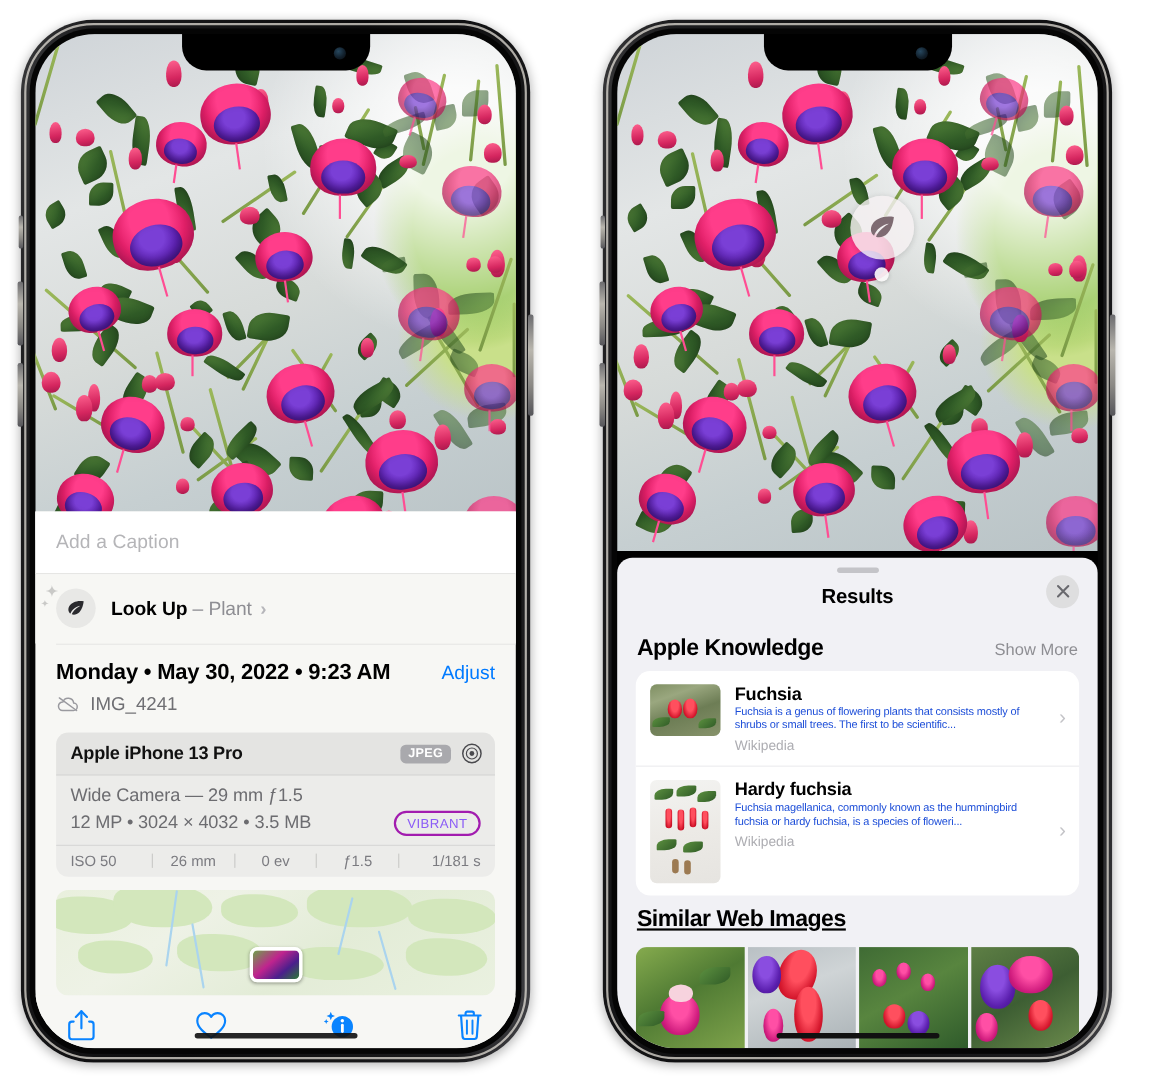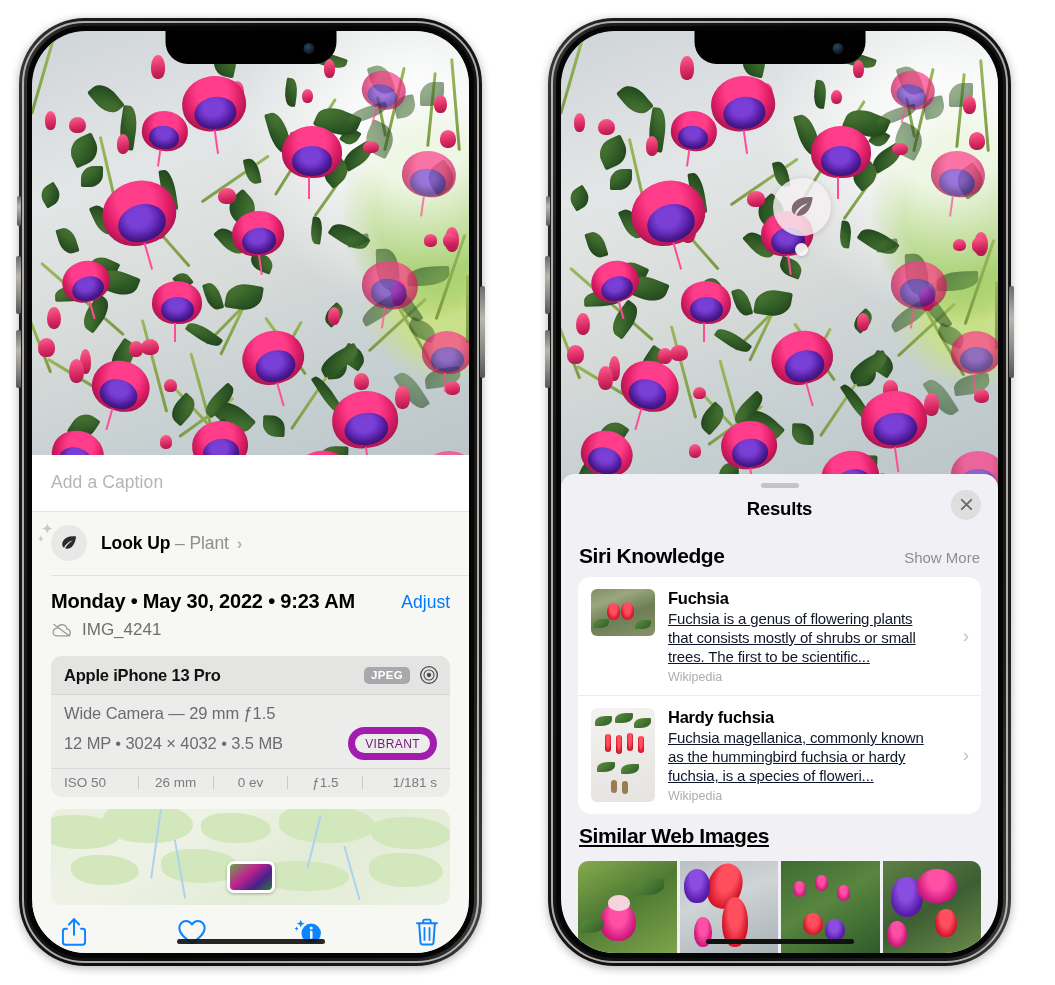--- a/index.html
+++ b/index.html
@@ -162,21 +162,21 @@
   .jpeg-chip {
     font-size: 11.5px; font-weight:700; color:#fff; background:#a9a9ad;
     padding: 2.5px 7px; border-radius: 5px; letter-spacing:.3px;
   }
   .aperture-ic { width:20px; height:20px; }
   .exif-body { padding: 9px 13px 8px 13px; }
   .exif-l1 { font-size: 16.5px; color:#6c6c70; letter-spacing:-.1px; }
   .exif-l2row { display:flex; align-items:center; justify-content:space-between; margin-top:4px; }
   .exif-l2 { font-size: 16.5px; color:#6c6c70; letter-spacing:-.1px; }
   .vibrant-chip {
-    font-size: 12px; color:#701a75; border:7px solid #a21caf;
+    font-size: 12px; color:#8b5cf6; border:2px solid #a21caf;
     border-radius: 999px; padding: 2.5px 10px; letter-spacing:.4px;
   }
   .exif-foot {
     display:flex; align-items:center; border-top: 1px solid #d8d8d6;
     padding: 6px 10px 7px 10px;
   }
   .exif-cell { flex:1; text-align:center; font-size: 13.5px; color:#7b7b80; }
   .exif-cell:first-child { text-align:left; padding-left:3px; }
   .exif-cell:last-child  { text-align:right; padding-right:3px; }
   .exif-sep { width:1px; height:13px; background:#c9c9c7; }
@@ -249,21 +249,21 @@
 
   .cards {
     margin: 0 17px; background:#fff; border-radius: 13px; overflow:hidden;
   }
   .kcard { display:flex; align-items:flex-start; gap: 13px; padding: 12px 31px 11px 13px; position:relative; }
   .kcard + .kcard { border-top: 1px solid #ececee; }
   .kthumb { width: 64px; height: 47px; border-radius: 6px; flex:0 0 auto; overflow:hidden; position:relative; }
   .kthumb.tall { height: 94px; width: 64px; }
   .ktext { flex:1 1 auto; min-width:0; padding-right: 18px; }
   .ktitle { font-size: 16.5px; font-weight:700; color:#000; letter-spacing:-.25px; margin-bottom: 1px; }
-  .kdesc { font-size: 15px; color:#0f172a; line-height: 1.27; letter-spacing:-.15px;text-decoration:underline; }
+  .kdesc { font-size: 10px; color:#1d4ed8; line-height: 1.27; letter-spacing:-.15px; }
   .ksrc  { font-size: 12.5px; color:#adadb2; margin-top: 4px; }
   .kchev { position:absolute; right: 12px; top:50%; transform: translateY(-50%); color:#c3c3c7; font-size:19px; }
 
   .simrow { display:flex; gap: 3px; margin: 9px 17px 0 17px; border-radius: 10px 10px 0 0; overflow:hidden; }
   .simcell { flex:1 1 0; height: 92px; position:relative; overflow:hidden; }
 
   
   .t-wiki1 { background: linear-gradient(160deg,#7f8f63 0%,#9aa77f 25%,#6d7d55 55%,#87936b 100%); }
   .t-wiki2 { background: linear-gradient(170deg,#f3f3f1 0%,#eceae6 50%,#e6e4e0 100%); }
   .t-s1 { background: linear-gradient(150deg,#86ab4e 0%,#4f7a33 45%,#7fa34b 100%); }
@@ -731,21 +731,21 @@
         <div class="results-head">
           <div class="results-title">Results</div>
           <div class="close-btn">
             <svg width="15" height="15" viewBox="0 0 16 16">
               <path d="M3 3 L13 13 M13 3 L3 13" stroke="#69696e" stroke-width="2" stroke-linecap="round"></path>
             </svg>
           </div>
         </div>
 
         <div class="section-head">
-          <div class="section-title">Siri Knowledge</div>
+          <div class="section-title">Apple Knowledge</div>
           <div class="show-more">Show More</div>
         </div>
 
         <div class="cards">
 
           <div class="kcard">
             <div class="kthumb t-wiki1">
               <div class="pet-red" style="left:16px;top:14px;width:13px;height:17px;"></div>
               <div class="pet-red" style="left:30px;top:13px;width:13px;height:18px;"></div>
               <div class="pet-grn" style="left:2px;top:30px;width:16px;height:9px;"></div>

